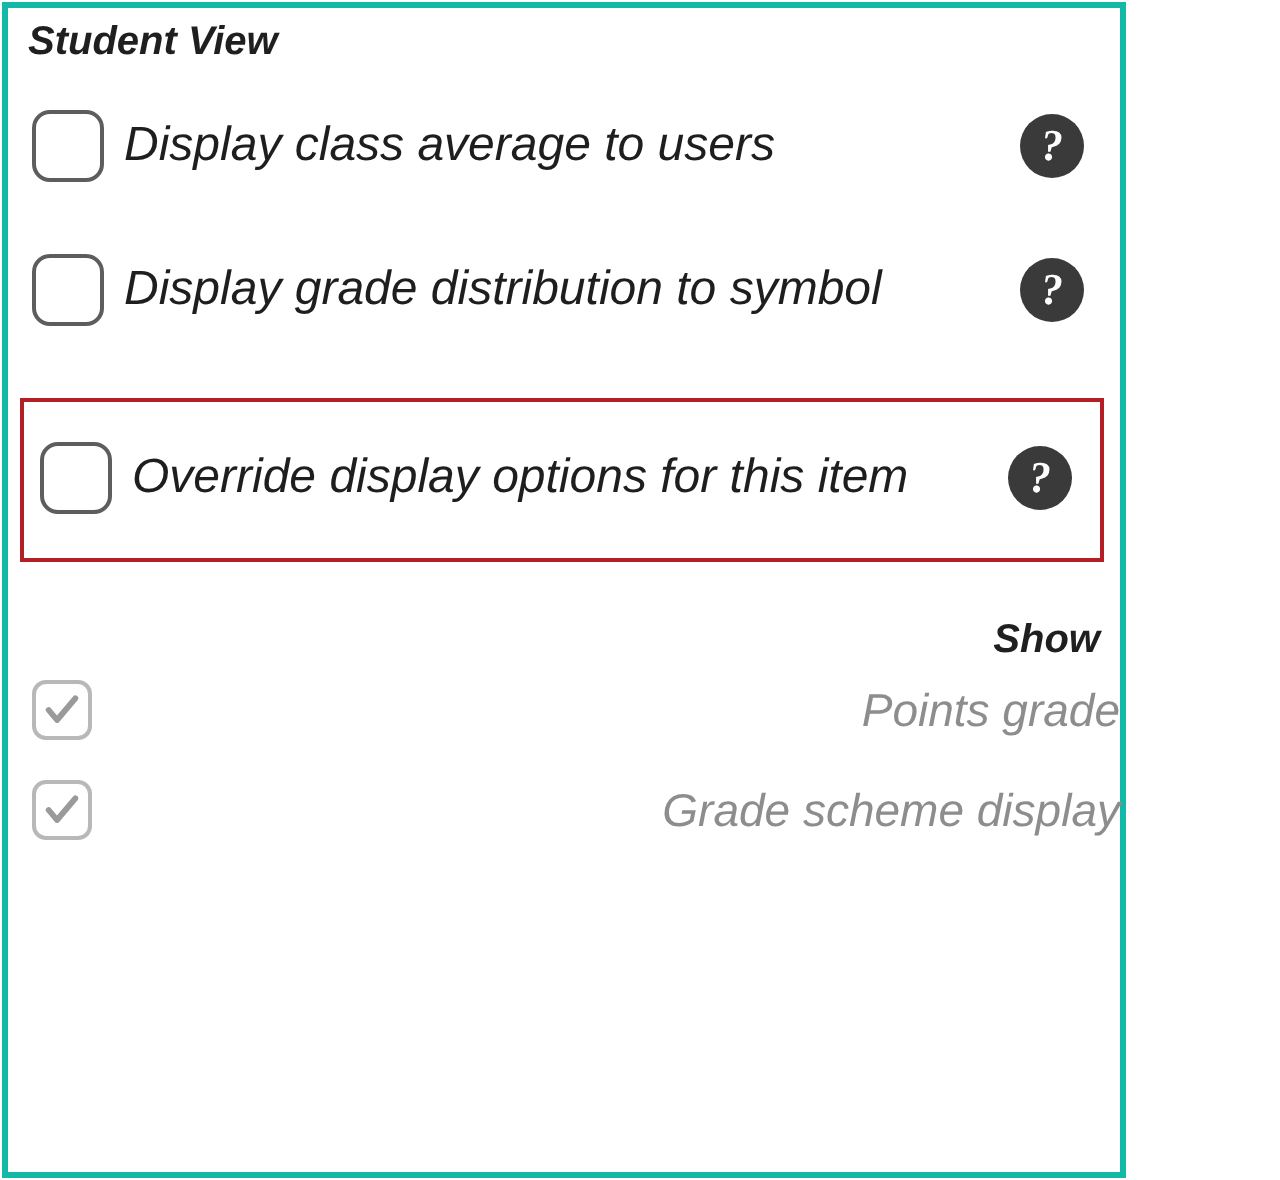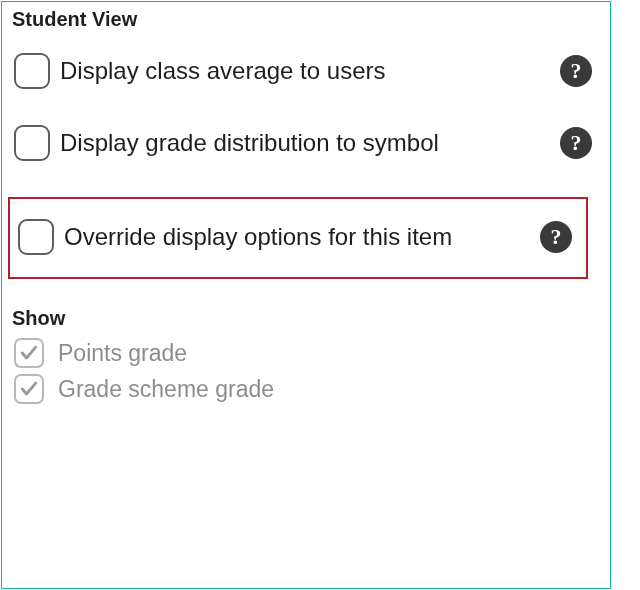--- a/index.html
+++ b/index.html
@@ -3,26 +3,27 @@
   <meta charset="utf-8">
   <style>
     * { box-sizing: border-box; margin: 0; padding: 0; }
     body {
       font-family: -apple-system, BlinkMacSystemFont, "Segoe UI", Helvetica, Arial, sans-serif;
       background: #fff;
       width: 640px;
       height: 590px;
     }
     .panel {
-      border: 1px solid #14b8a6;
-      width: 610px;
+      border: 3px solid #14b8a6;
+      width: 562px;
       height: 588px;
       margin: 1px;
       padding: 0;
       position: relative;
+      font-style: italic;
     }
     .section-heading {
       font-size: 20px;
       font-weight: 700;
       color: #1f1f1f;
       padding: 6px 10px 4px 10px;
     }
     .row {
       display: flex;
       align-items: center;
@@ -75,32 +76,32 @@
       display: flex;
       align-items: center;
       justify-content: center;
       flex-shrink: 0;
       cursor: pointer;
       font-family: Georgia, serif;
       margin-right: 6px;
     }
     .highlight-box {
       border: 2px solid #b41e25;
-      margin: 18px 22px 18px 6px;
+      margin: 18px 8px 18px 6px;
       padding: 0;
     }
     .highlight-box .row {
       padding: 20px 8px 22px 8px;
     }
-    .show-section { padding-top: 2px; }
+    .show-section { padding-top: 2px; text-align: right; }
     .show-list {
       padding: 4px 0 0 12px;
       display: flex;
       flex-direction: column;
-      gap: 6px;
+      gap: 20px;
     }
     .show-row {
       display: flex;
       align-items: center;
       gap: 14px;
     }
     .section-heading.show-h {
       padding-left: 10px;
       padding-top: 8px;
     }
@@ -150,20 +151,20 @@
         </div>
         <div class="opt-label disabled">Points grade</div>
       </div>
 
       <div class="show-row">
         <div class="checkbox small disabled checked">
           <svg class="checkmark" viewBox="0 0 24 24">
               <path d="M4 12 L9 18 L20 5" stroke="#9a9a9a" stroke-width="3.5" fill="none" stroke-linecap="round" stroke-linejoin="round"></path>
             </svg>
         </div>
-        <div class="opt-label disabled">Grade scheme grade</div>
+        <div class="opt-label disabled">Grade scheme display</div>
       </div>
 
 
     </div>
   </div>
 
 </div>
 
 </body></html>

